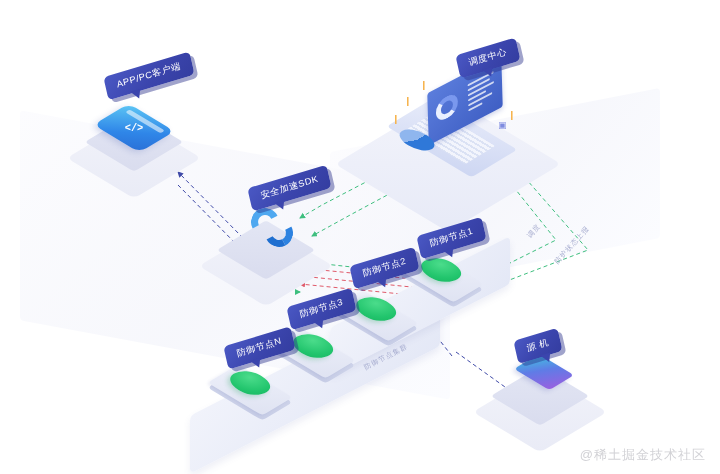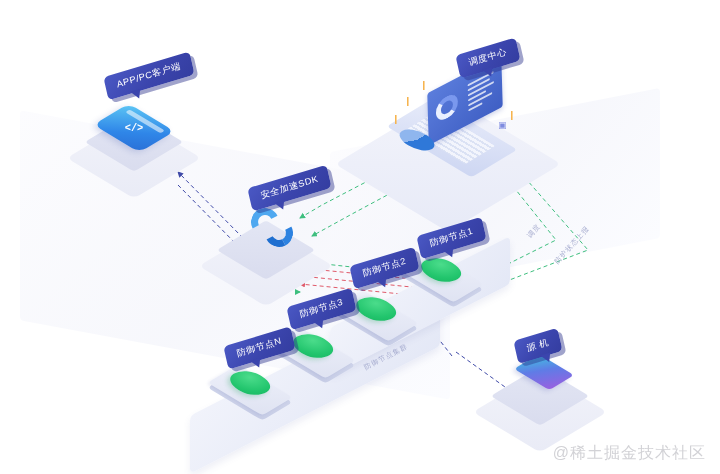--- a/index.html
+++ b/index.html
@@ -201,21 +201,21 @@
     font-size: 7px;
     color: #9aa0c8;
     letter-spacing: 1px;
     white-space: nowrap;
     opacity: .85;
   }
 
   .watermark {
     position: absolute;
     right: 14px; bottom: 10px;
-    font-size: 16px;
+    font-size: 13px;
     color: #d2d2d6;
     letter-spacing: 1px;
     margin-top: 32px;
   }
 </style>
 </head>
 <body>
 
 <div id="stage">
 

